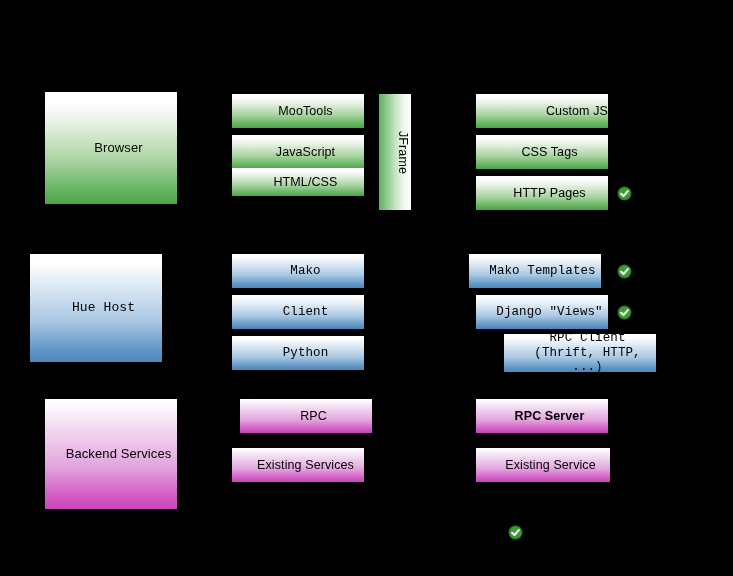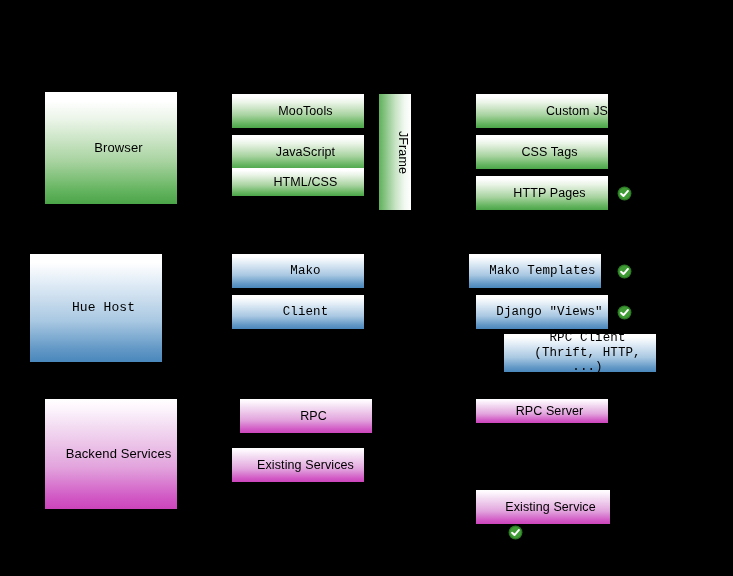--- a/index.html
+++ b/index.html
@@ -84,20 +84,21 @@
     <div class="check-badge" style="left: 617px; top: 186px;">
       <svg viewBox="0 0 16 16" xmlns="http://www.w3.org/2000/svg">
         <circle cx="8" cy="8" r="7.4" fill="#2d7a26"></circle>
         <circle cx="8" cy="8" r="6.1" fill="#3f9c35"></circle>
         <path d="M4.4 8.2 L6.9 10.7 L11.7 5.3" fill="none" stroke="#ffffff" stroke-width="2.1" stroke-linecap="round" stroke-linejoin="round"></path>
       </svg>
     </div>
     <div class="node tier-hue group-box" style="left: 30px; top: 254px; width: 132px; height: 108px; justify-content: center;"><span>Hue Host</span></div>
     <div class="node tier-hue" style="left: 232px; top: 254px; width: 132px; height: 34px;"><span>Mako</span></div>
     <div class="node tier-hue" style="left: 232px; top: 295px; width: 132px; height: 34px;"><span>Client</span></div>
+    <div class="node tier-hue" style="left: 232px; top: 336px; width: 132px; height: 34px;"><span>Python</span></div>
     <div class="node tier-hue" style="left: 469px; top: 254px; width: 132px; height: 34px;"><span>Mako Templates</span></div>
     <div class="check-badge" style="left: 617px; top: 264px;">
       <svg viewBox="0 0 16 16" xmlns="http://www.w3.org/2000/svg">
         <circle cx="8" cy="8" r="7.4" fill="#2d7a26"></circle>
         <circle cx="8" cy="8" r="6.1" fill="#3f9c35"></circle>
         <path d="M4.4 8.2 L6.9 10.7 L11.7 5.3" fill="none" stroke="#ffffff" stroke-width="2.1" stroke-linecap="round" stroke-linejoin="round"></path>
       </svg>
     </div>
     <div class="node tier-hue" style="left: 476px; top: 295px; width: 132px; height: 34px;"><span>Django "Views"</span></div>
     <div class="check-badge" style="left: 617px; top: 305px;">
@@ -105,22 +106,22 @@
         <circle cx="8" cy="8" r="7.4" fill="#2d7a26"></circle>
         <circle cx="8" cy="8" r="6.1" fill="#3f9c35"></circle>
         <path d="M4.4 8.2 L6.9 10.7 L11.7 5.3" fill="none" stroke="#ffffff" stroke-width="2.1" stroke-linecap="round" stroke-linejoin="round"></path>
       </svg>
     </div>
     <div class="node tier-hue" style="left: 504px; top: 334px; width: 152px; height: 38px;"><span>RPC Client
 (Thrift, HTTP, ...)</span></div>
     <div class="node tier-backend group-box" style="left: 45px; top: 399px; width: 132px; height: 110px;"><span>Backend Services</span></div>
     <div class="node tier-backend" style="left: 240px; top: 399px; width: 132px; height: 34px;"><span>RPC</span></div>
     <div class="node tier-backend" style="left: 232px; top: 448px; width: 132px; height: 34px;"><span>Existing Services</span></div>
-    <div class="node tier-backend" style="left: 476px; top: 399px; width: 132px; height: 24px;"><span>RPC Server</span></div>
-    <div class="node tier-backend" style="left: 476px; top: 448px; width: 134px; height: 34px; margin-top: 42px;"><span>Existing Service</span></div>
+    <div class="node tier-backend" style="left: 476px; top: 399px; width: 132px; height: 34px; font-weight: bold;"><span>RPC Server</span></div>
+    <div class="node tier-backend" style="left: 476px; top: 448px; width: 134px; height: 34px;"><span>Existing Service</span></div>
     <div class="node jframe" style="left: 379px; top: 94px; width: 32px; height: 116px;"><span class="vlabel">JFrame</span></div>
     <div class="check-badge" style="left: 508px; top: 525px;">
       <svg viewBox="0 0 16 16" xmlns="http://www.w3.org/2000/svg">
         <circle cx="8" cy="8" r="7.4" fill="#2d7a26"></circle>
         <circle cx="8" cy="8" r="6.1" fill="#3f9c35"></circle>
         <path d="M4.4 8.2 L6.9 10.7 L11.7 5.3" fill="none" stroke="#ffffff" stroke-width="2.1" stroke-linecap="round" stroke-linejoin="round"></path>
       </svg>
     </div>
   </div>
 

